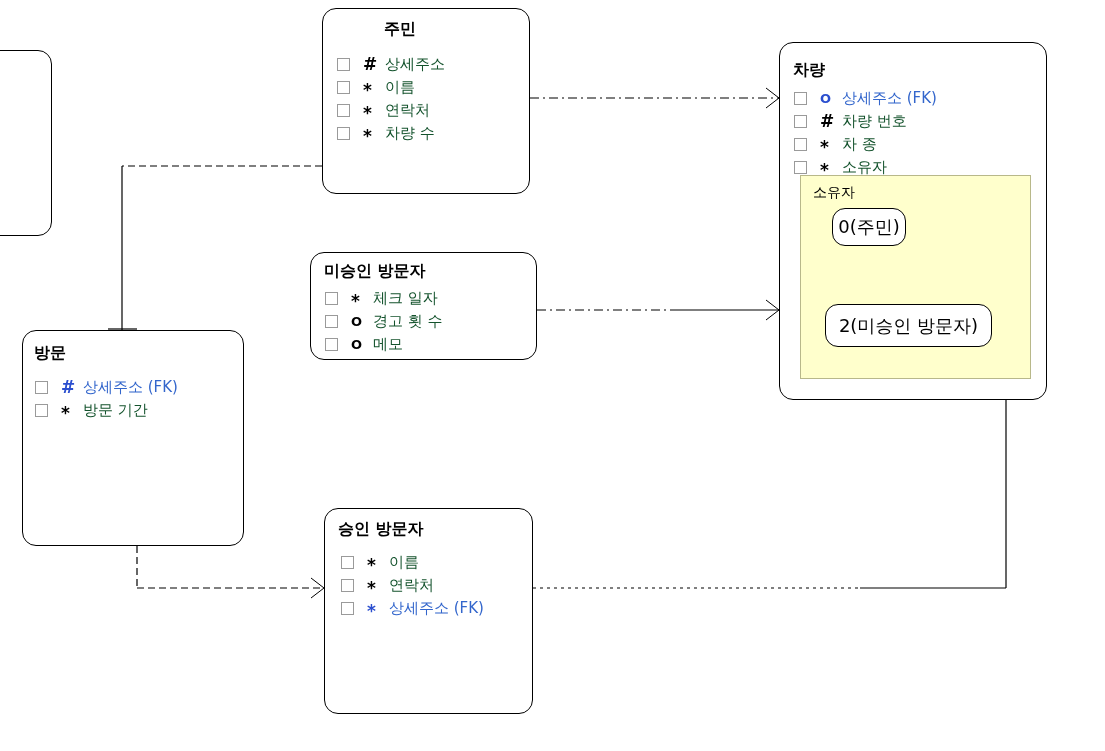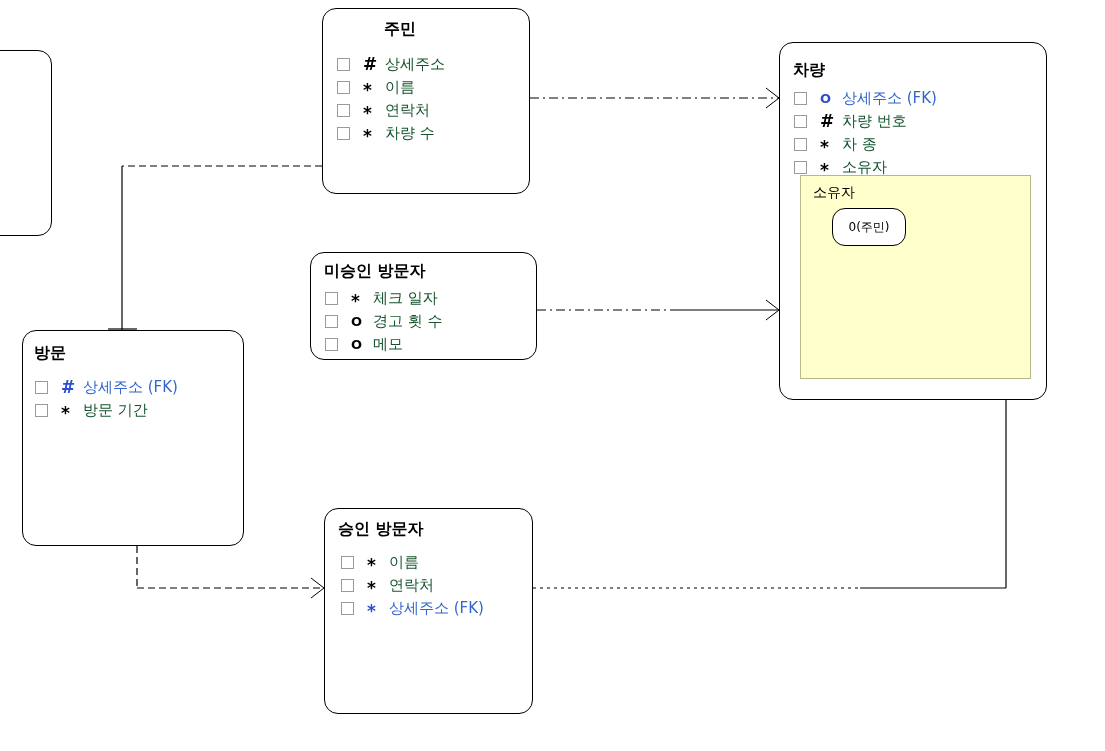--- a/index.html
+++ b/index.html
@@ -105,21 +105,21 @@
     top: 8px;
     font-size: 14px;
     color: #000000;
   }
   .pill {
     position: absolute;
     box-sizing: border-box;
     background: #ffffff;
     border: 1px solid #000000;
     border-radius: 13px;
-    font-size: 12px;
+    font-size: 18px;
     color: #000000;
     display: flex;
     align-items: center;
     justify-content: center;
     padding: 0 9px;
     white-space: nowrap;
   }
 </style>
 </head>
 <body>
@@ -276,16 +276,17 @@
       <div class="attr-row">
         <span class="attr-checkbox"></span>
         <span class="attr-sym sym-star">*</span>
         <span class="attr-name">소유자</span>
       </div>
     </div>
 
     <div class="nested-box" style="left:20px; top:132px; width:231px; height:204px;">
       <div class="nested-title">소유자</div>
       <div class="pill" style="left:31px; top:32px; width:74px; height:38px;">0(주민)</div>
+      <div class="pill" style="left:24px; top:128px; width:167px; height:43px;">2(미승인 방문자)</div>
     </div>
   </div>
 
 </div>
 
 </body></html>

